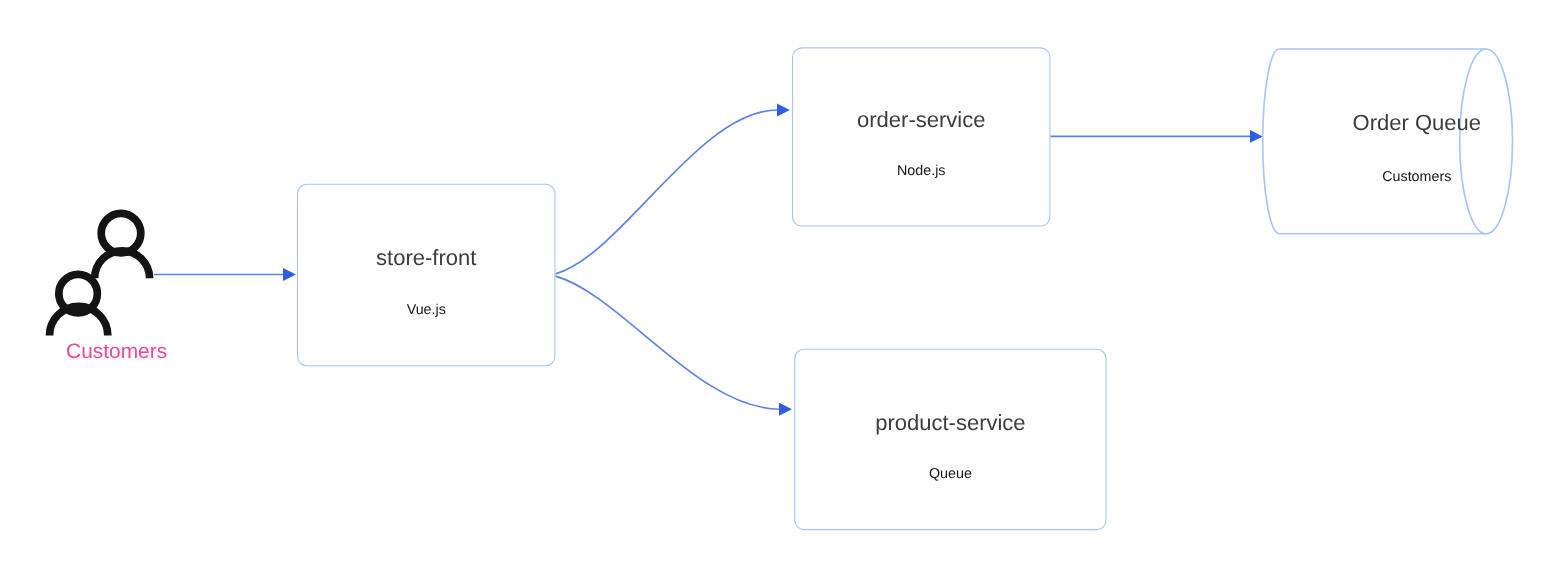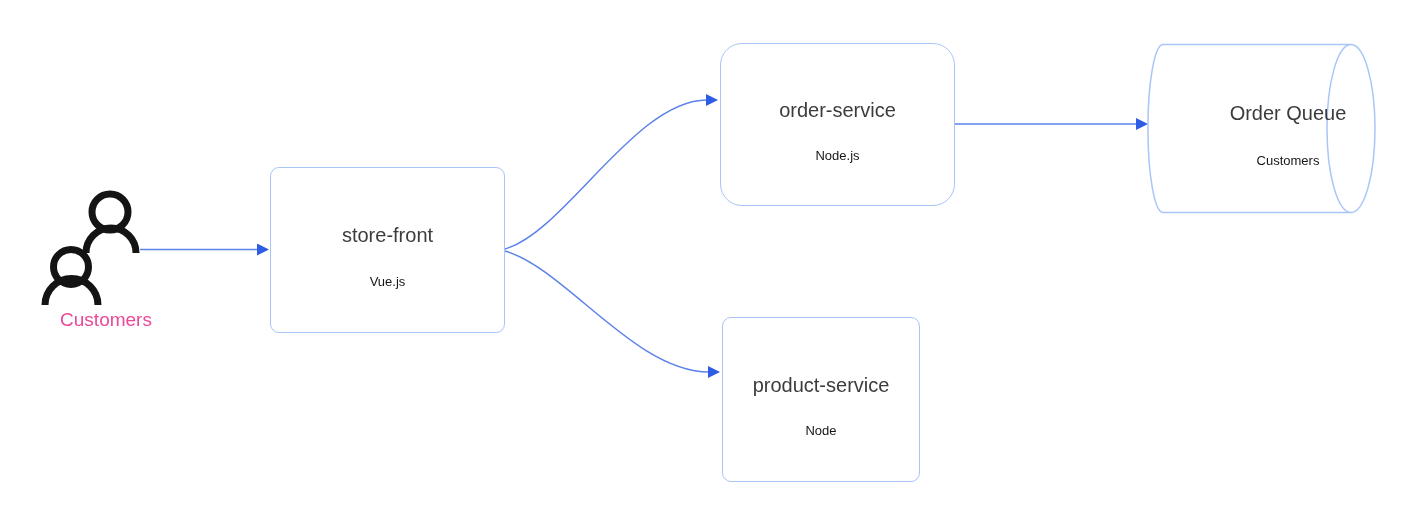--- a/index.html
+++ b/index.html
@@ -86,28 +86,28 @@
     <circle cx="35" cy="79" r="17.5" fill="#ffffff" stroke="#141414" stroke-width="7"></circle>
     <path d="M 9 117 A 26.5 26.5 0 0 1 62 117" fill="none" stroke="#141414" stroke-width="7"></path>
   </svg>
   <div class="actor-label">Customers</div>
 
   <div class="node" style="left:270px; top:167px; width:235px; height:166px;padding-left:20px;">
     <div class="node-title">store-front</div>
     <div class="node-subtitle">Vue.js</div>
   </div>
 
-  <div class="node" style="left:720px; top:43px; width:235px; height:163px;border-radius:22px;">
+  <div class="node" style="left:720px; top:43px; width:235px; height:163px;">
     <div class="node-title">order-service</div>
     <div class="node-subtitle">Node.js</div>
   </div>
 
-  <div class="node" style="left:722px; top:317px; width:198px; height:165px;">
+  <div class="node" style="left:722px; top:317px; width:284px; height:165px;">
     <div class="node-title">product-service</div>
-    <div class="node-subtitle">Node</div>
+    <div class="node-subtitle">Queue</div>
   </div>
 
   <svg class="layer" style="left:1146px; top:43px;" width="232" height="171" viewBox="0 0 232 171">
     <path d="M 17 1.5 A 15 83.5 0 0 0 17 169.5 L 205 169.5 L 205 1.5 Z" fill="#ffffff" stroke="none"></path>
     <path d="M 17 1.5 A 15 83.5 0 0 0 17 169.5" fill="none" stroke="#a9c5f8" stroke-width="1.5"></path>
     <path d="M 17 1.5 L 205 1.5 M 17 169.5 L 205 169.5" fill="none" stroke="#a9c5f8" stroke-width="1.5"></path>
     <ellipse cx="205" cy="85.5" rx="24" ry="84" fill="#ffffff" stroke="#a9c5f8" stroke-width="1.5"></ellipse>
   </svg>
   <div class="cyl-text">
     <div class="node-title">Order Queue</div>

